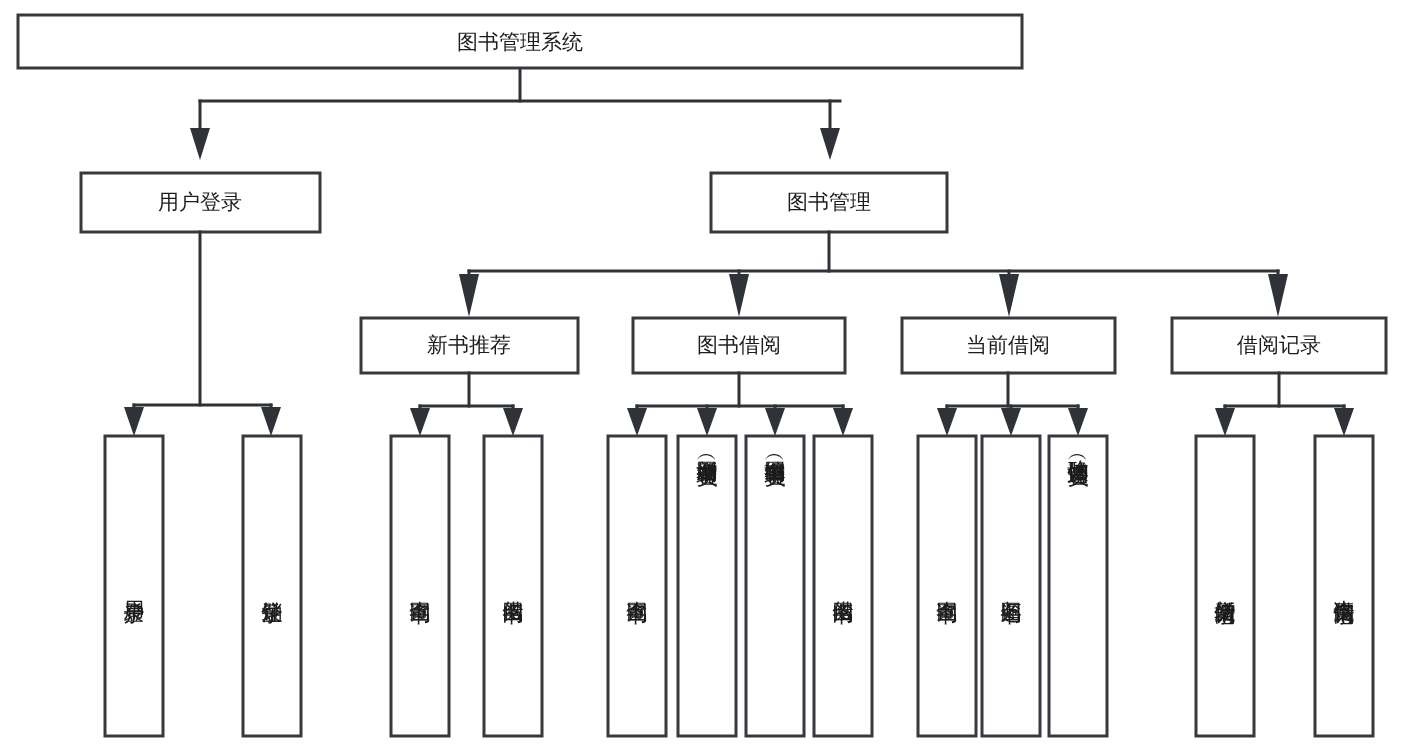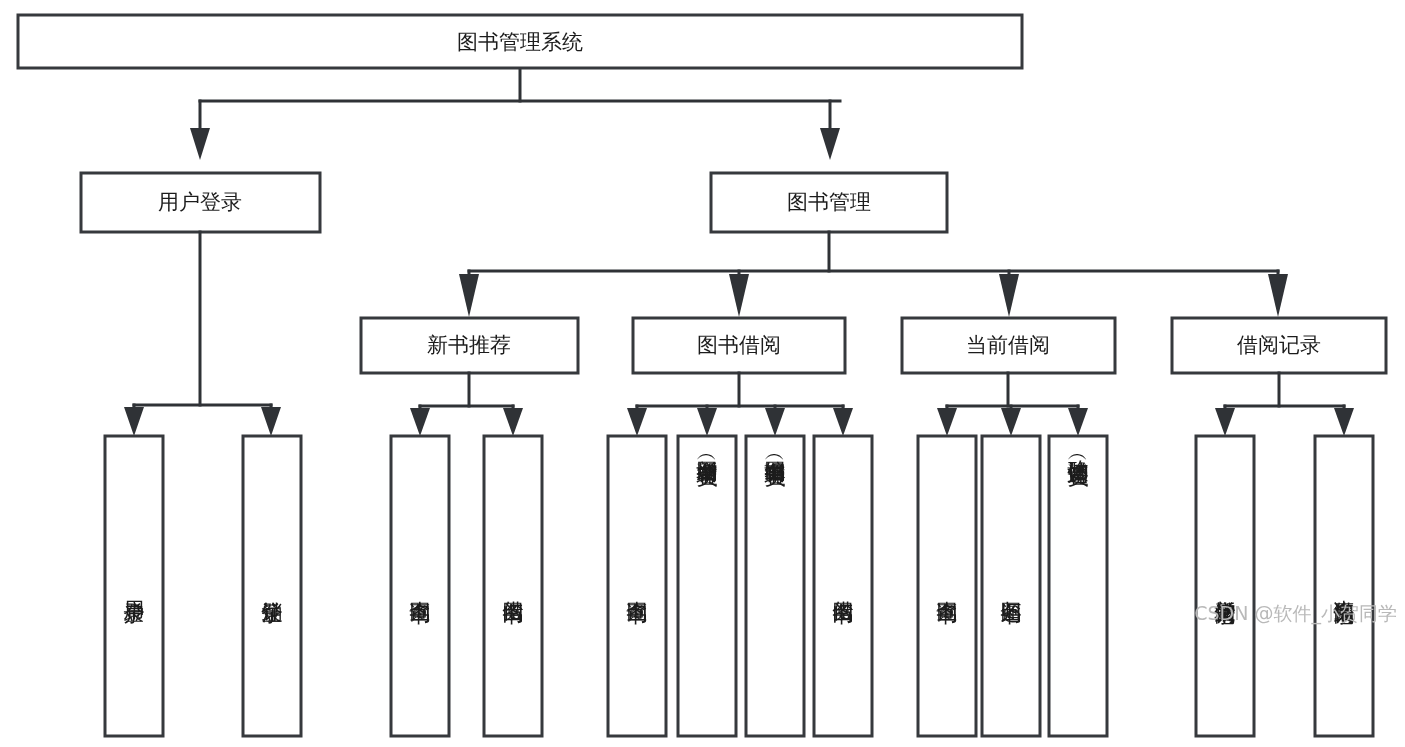--- a/index.html
+++ b/index.html
@@ -251,15 +251,14 @@
     <span class="vlabel-text">确认归还（管理员）</span>
   </div>
 
   <div class="vlabel-wrap" style="left:1196px; top:436px; width:58px; height:300px;">
     <span class="vlabel-text">新增借阅记录</span>
   </div>
   <div class="vlabel-wrap" style="left:1315px; top:436px; width:58px; height:300px;">
     <span class="vlabel-text">查询借阅记录</span>
   </div>
 
-  <div class="watermark">CSDN @软件_小贺同学</div>
 
 </div>
 
 </body></html>

